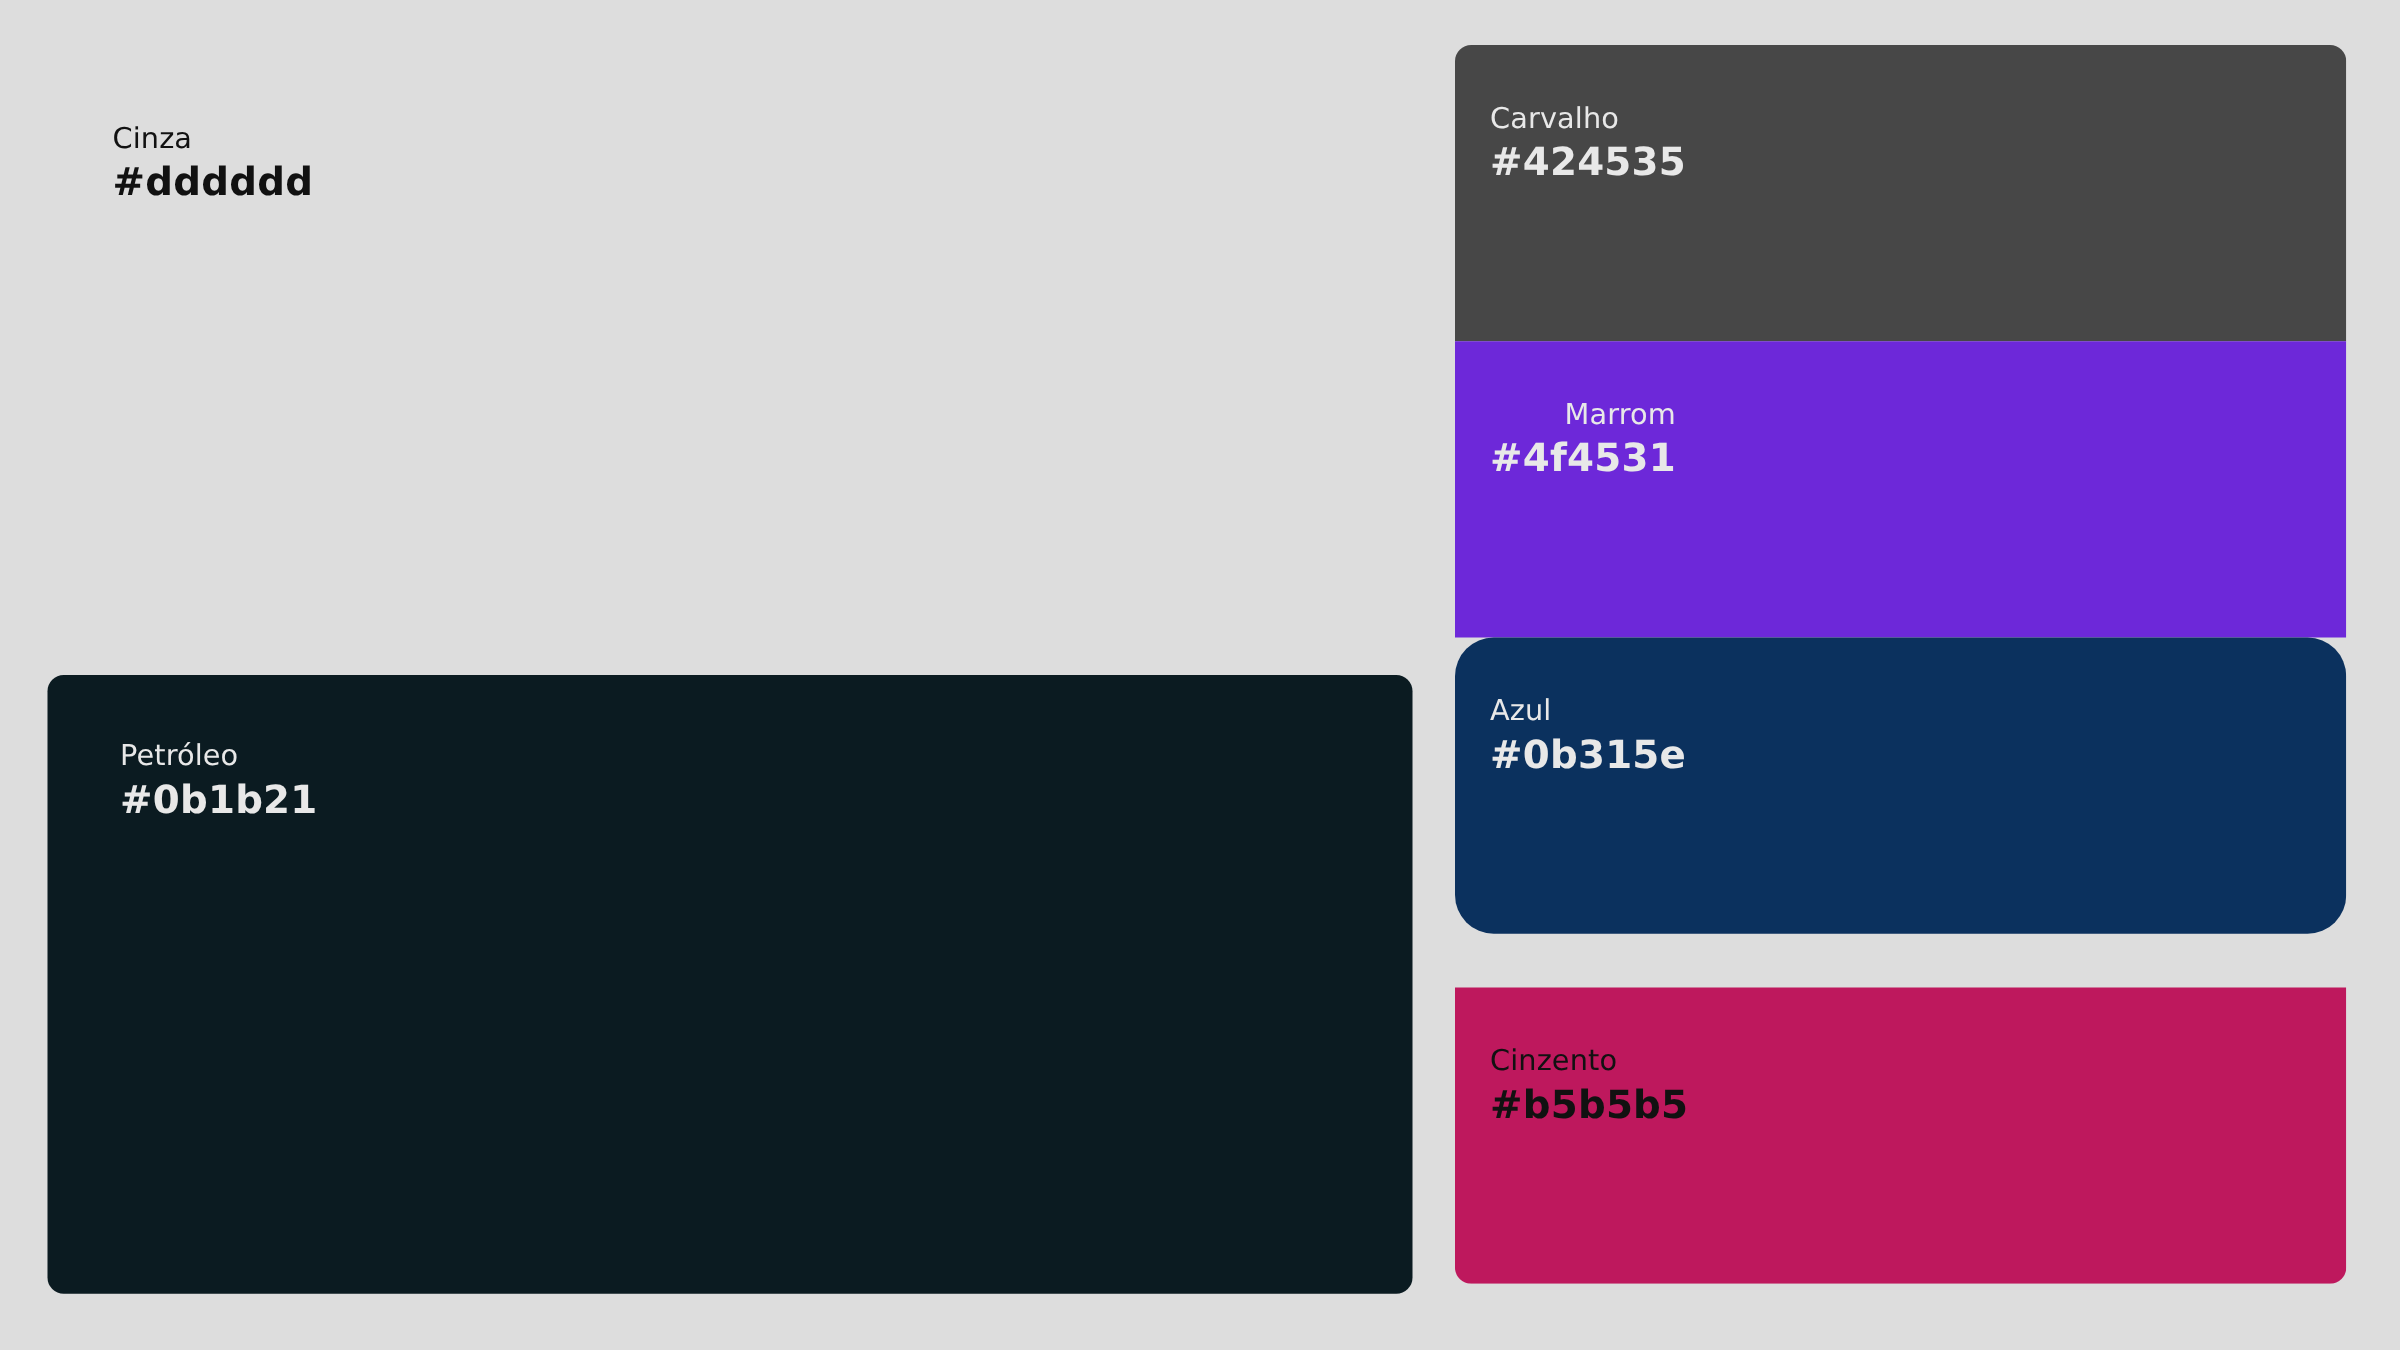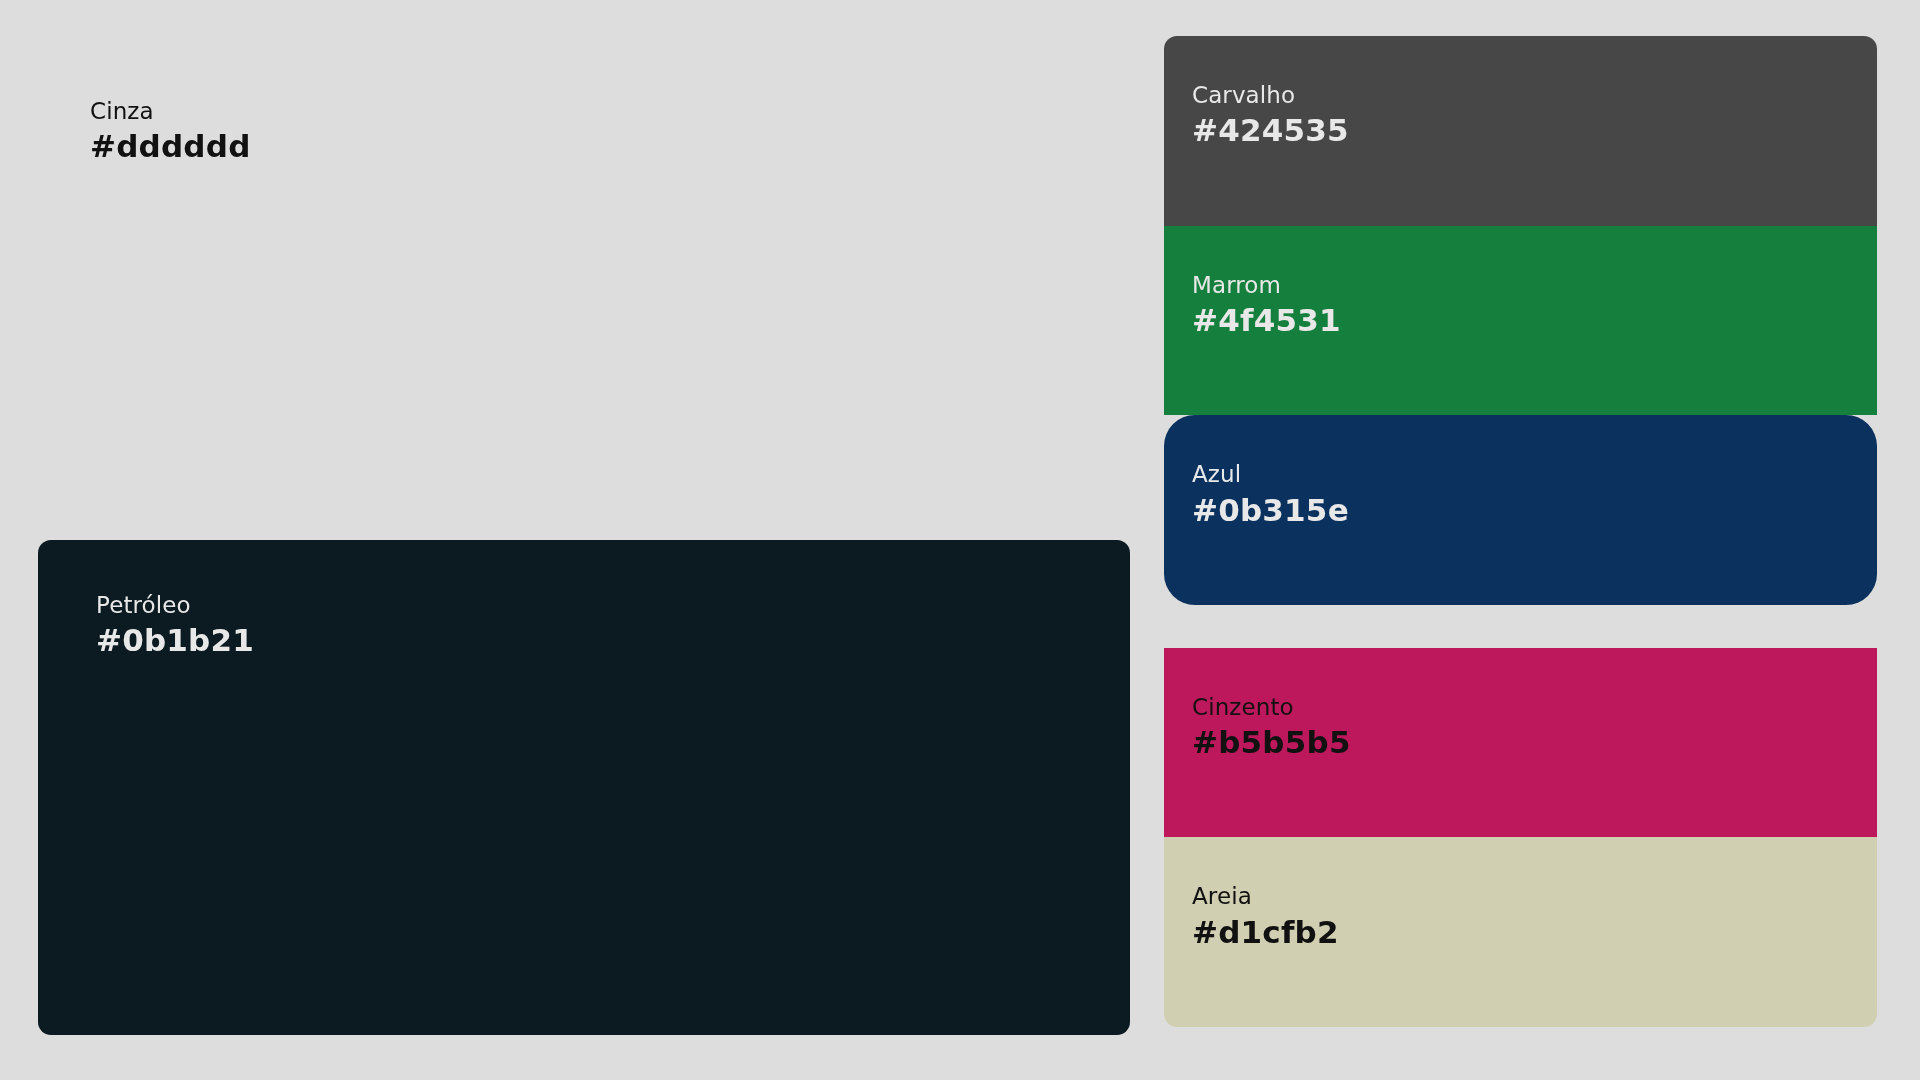--- a/index.html
+++ b/index.html
@@ -114,39 +114,33 @@
     </div>
   </div>
 
   <div id="swatch-stack">
       <div class="stack-swatch" style="background-color: rgb(71, 71, 71);">
         <div class="swatch-label on-dark">
           <span class="swatch-name">Carvalho</span>
           <span class="swatch-hex">#424535</span>
         </div>
       </div>
-      <div class="stack-swatch" style="background-color: #15803d;">
+      <div class="stack-swatch" style="background-color: #6d28d9; text-align: right;">
         <div class="swatch-label on-dark">
           <span class="swatch-name">Marrom</span>
           <span class="swatch-hex">#4f4531</span>
         </div>
       </div>
       <div class="stack-swatch" style="background-color: rgb(11, 49, 94); border-radius: 31px;">
         <div class="swatch-label on-dark">
           <span class="swatch-name">Azul</span>
           <span class="swatch-hex">#0b315e</span>
         </div>
       </div>
       <div class="stack-swatch" style="background-color: #be185d; margin-top: 43px;">
         <div class="swatch-label on-light">
           <span class="swatch-name">Cinzento</span>
           <span class="swatch-hex">#b5b5b5</span>
         </div>
       </div>
-      <div class="stack-swatch" style="background-color: rgb(209, 207, 178);">
-        <div class="swatch-label on-light">
-          <span class="swatch-name">Areia</span>
-          <span class="swatch-hex">#d1cfb2</span>
-        </div>
-      </div>
     </div>
 
 </div>
 
 </body></html>

